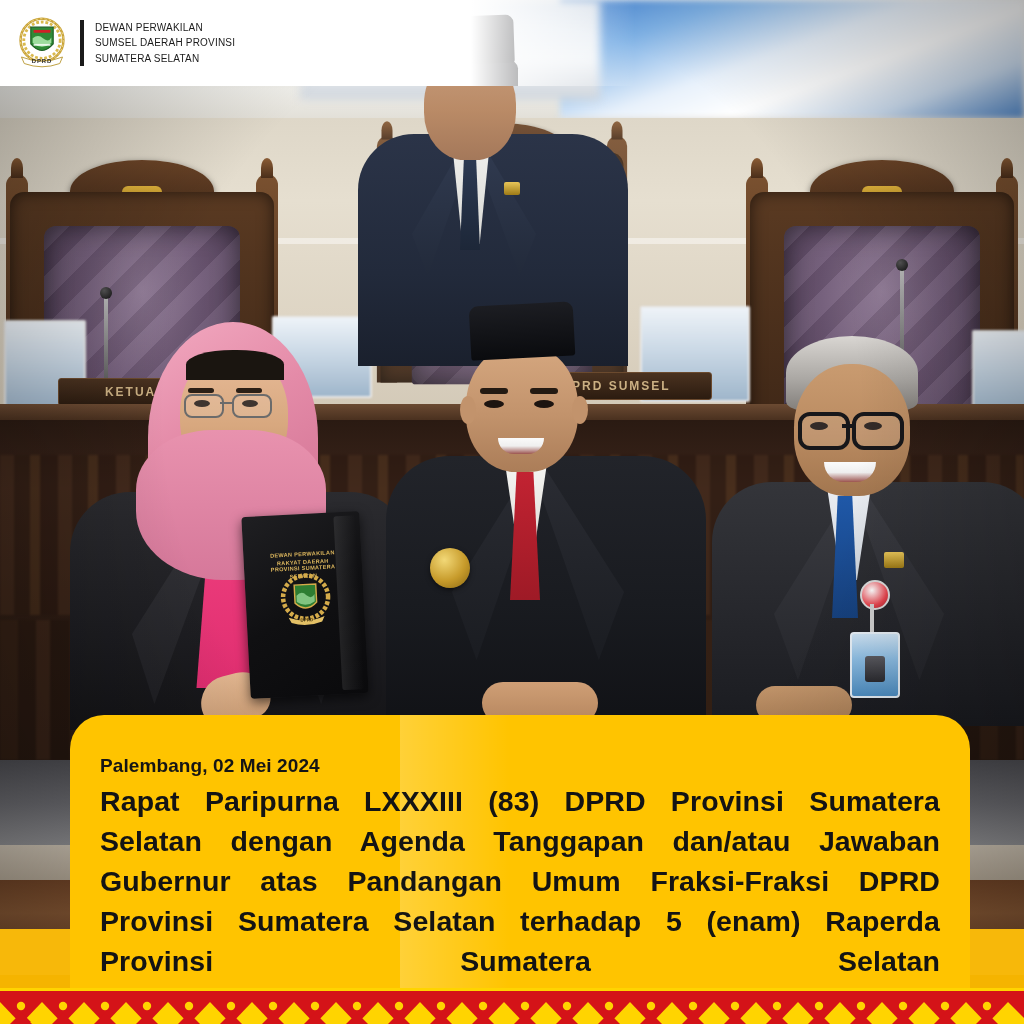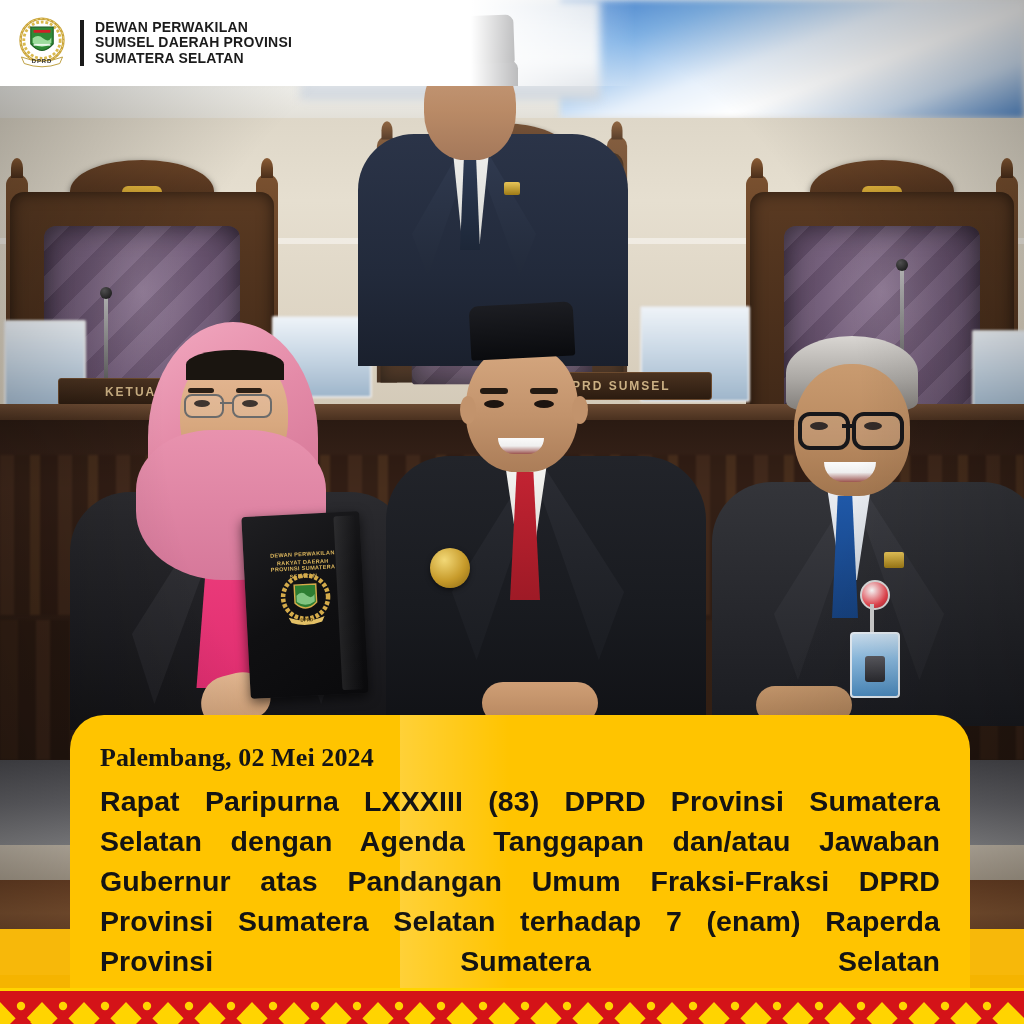--- a/index.html
+++ b/index.html
@@ -8,21 +8,21 @@
   .poster{position:relative;width:1024px;height:1024px;background:#ffffff;overflow:hidden;}
 
   
   .header{position:absolute;top:0;left:0;width:1024px;height:86px;z-index:40;
           display:flex;align-items:center;padding-left:14px;box-sizing:border-box;
           background:linear-gradient(to right,#ffffff 0%,#ffffff 46%,rgba(255,255,255,0.0) 62%);}
   .logo{width:56px;height:56px;position:relative;flex:0 0 auto;}
   .logo svg{display:block;width:56px;height:56px;}
   .hdr-div{width:4px;height:46px;background:#1a1a1a;margin:0 11px 0 10px;flex:0 0 auto;}
   .hdr-txt{display:flex;flex-direction:column;justify-content:center;}
-  .hdr-txt span{font-size:14px;font-weight:bold;letter-spacing:.2px;color:#1b1b1b;line-height:15.5px;
+  .hdr-txt span{font-size:10px;font-weight:normal;letter-spacing:.2px;color:#1b1b1b;line-height:15.5px;
                 font-family:"Liberation Sans",sans-serif;}
 
   
   .photo{position:absolute;top:0;left:0;width:1024px;height:990px;overflow:hidden;background:#241a14;}
   .photo-inner{position:absolute;inset:0;border-bottom-right-radius:60px;overflow:hidden;}
   .screen2{position:absolute;left:300px;top:0;width:300px;height:100px;
            background:linear-gradient(180deg,#dfe7f0 0%,#f2f5f8 60%,#cfd5dc 100%);filter:blur(4px);}
   .wall{position:absolute;left:0;top:0;width:1024px;height:128px;
         background:linear-gradient(180deg,#f7f7f5 0%,#efeee9 70%,#dedbd2 100%);}
   .wall-r{position:absolute;left:560px;top:0;width:464px;height:118px;
@@ -229,22 +229,22 @@
 
   
   .capwrap{position:absolute;left:0;top:715px;width:1024px;height:275px;z-index:50;}
   .capbox{position:absolute;left:70px;top:0px;width:900px;height:275px;
           background:#FFC400;border-radius:34px 34px 0 0;}
   .capbox:after{content:"";position:absolute;left:330px;top:0;width:110px;height:275px;
           background:linear-gradient(90deg,rgba(255,255,255,.22),rgba(255,255,255,0));pointer-events:none;}
   .capfull{position:absolute;left:0;top:260px;width:1024px;height:80px;background:#F5B400;}
   .capfull2{position:absolute;left:0;top:214px;width:1024px;height:62px;background:#F7B80A;border-radius:0;}
 
-  .capdate{position:absolute;left:100px;top:28px;font-size:26px;font-weight:bold;color:#151515;
-           letter-spacing:.1px;font-family:Liberation Serif, serif;z-index:3;}
+  .capdate{position:absolute;left:100px;top:40px;font-size:19px;font-weight:bold;color:#151515;
+           letter-spacing:.1px;font-family:Liberation Sans, sans-serif;z-index:3;}
   .captitle{position:absolute;left:100px;top:66px;width:840px;font-size:28.5px;font-weight:bold;color:#141414;
             line-height:40px;text-align:justify;text-justify:inter-word;letter-spacing:.1px;
             font-family:"Liberation Sans",sans-serif;z-index:3;}
   .captitle:after{content:"";display:inline-block;width:100%;}
 
   
   .border{position:absolute;left:0;bottom:0;width:1024px;height:36px;z-index:60;background:#FFD400;}
   .border svg{position:absolute;left:0;top:0;width:1024px;height:36px;display:block;}
 </style>
 </head>
@@ -416,21 +416,21 @@
       <span>SUMSEL DAERAH PROVINSI</span>
       <span>SUMATERA SELATAN</span>
     </div>
   </div>
 
   <div class="capwrap">
     <div class="capfull2"></div>
     <div class="capfull"></div>
     <div class="capbox"></div>
     <div class="capdate">Palembang, 02 Mei 2024</div>
-    <div class="captitle">Rapat Paripurna LXXXIII (83) DPRD Provinsi Sumatera Selatan dengan Agenda Tanggapan dan/atau Jawaban Gubernur atas Pandangan Umum Fraksi-Fraksi DPRD Provinsi Sumatera Selatan terhadap 7 (enam) Raperda Provinsi Sumatera Selatan</div>
+    <div class="captitle">Rapat Paripurna LXXXIII (83) DPRD Provinsi Sumatera Selatan dengan Agenda Tanggapan dan/atau Jawaban Gubernur atas Pandangan Umum Fraksi-Fraksi DPRD Provinsi Sumatera Selatan terhadap 5 (enam) Raperda Provinsi Sumatera Selatan</div>
   </div>
 
   <div class="border">
     <svg viewBox="0 0 1024 36" preserveAspectRatio="none">
       <rect x="0" y="0" width="1024" height="36" fill="#FFD400"></rect>
       <rect x="0" y="3" width="1024" height="33" fill="#D41318"></rect>
       <g fill="#FFD400">
         <path d="M0,36 L0,14 L21,36 Z"></path>
         <path d="M21,36 L42,14 L63,36 Z"></path>
         <path d="M63,36 L84,14 L105,36 Z"></path>

